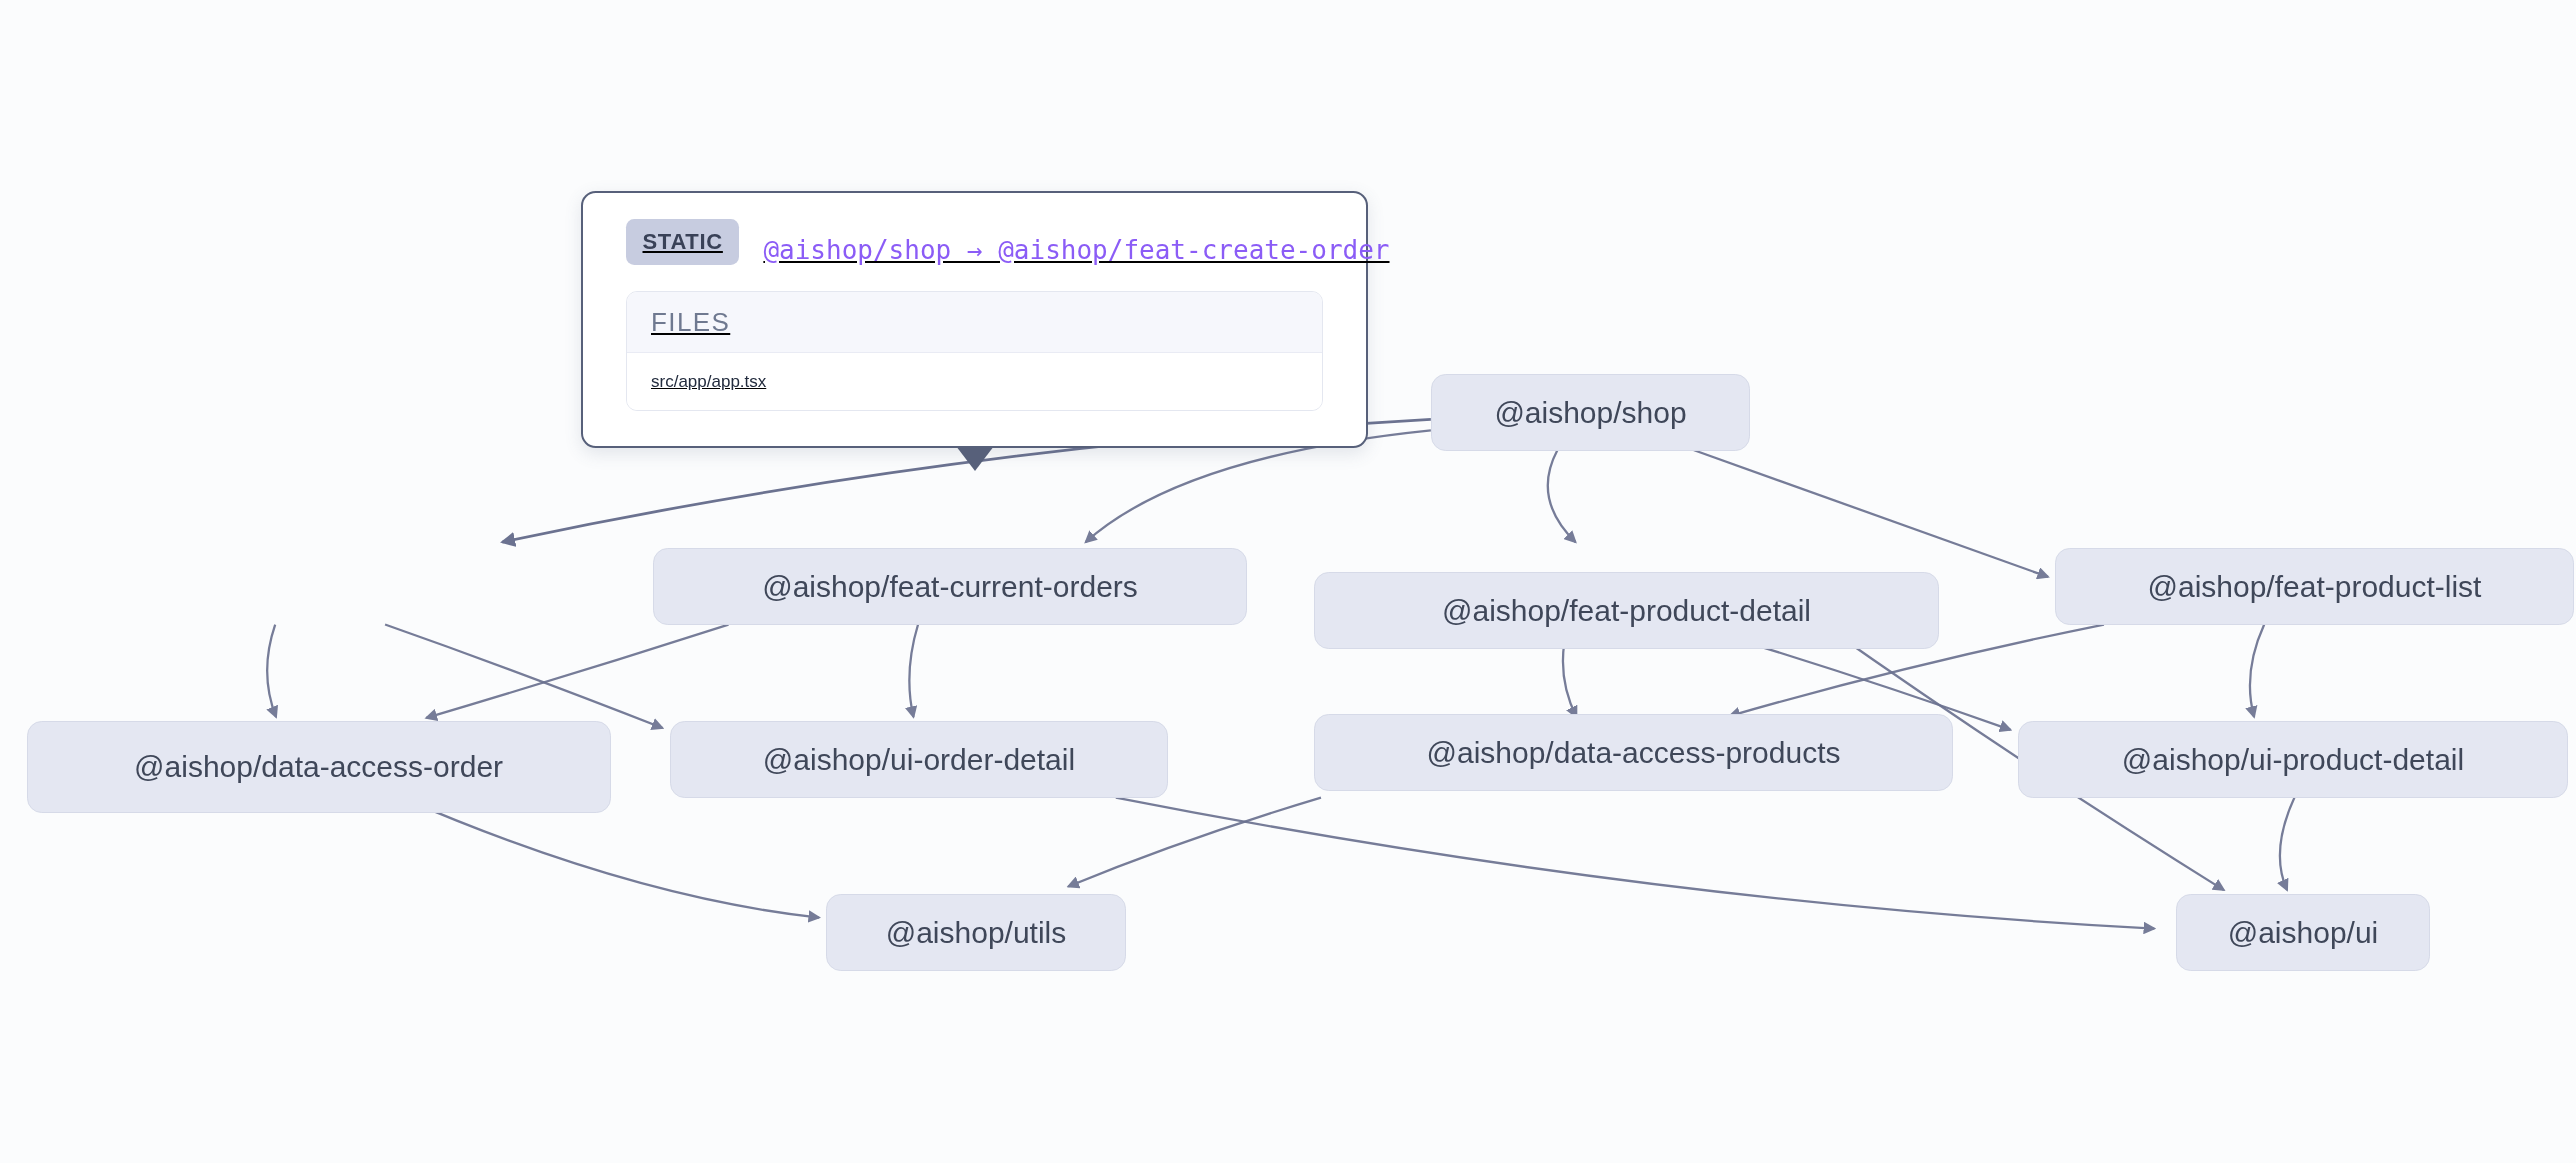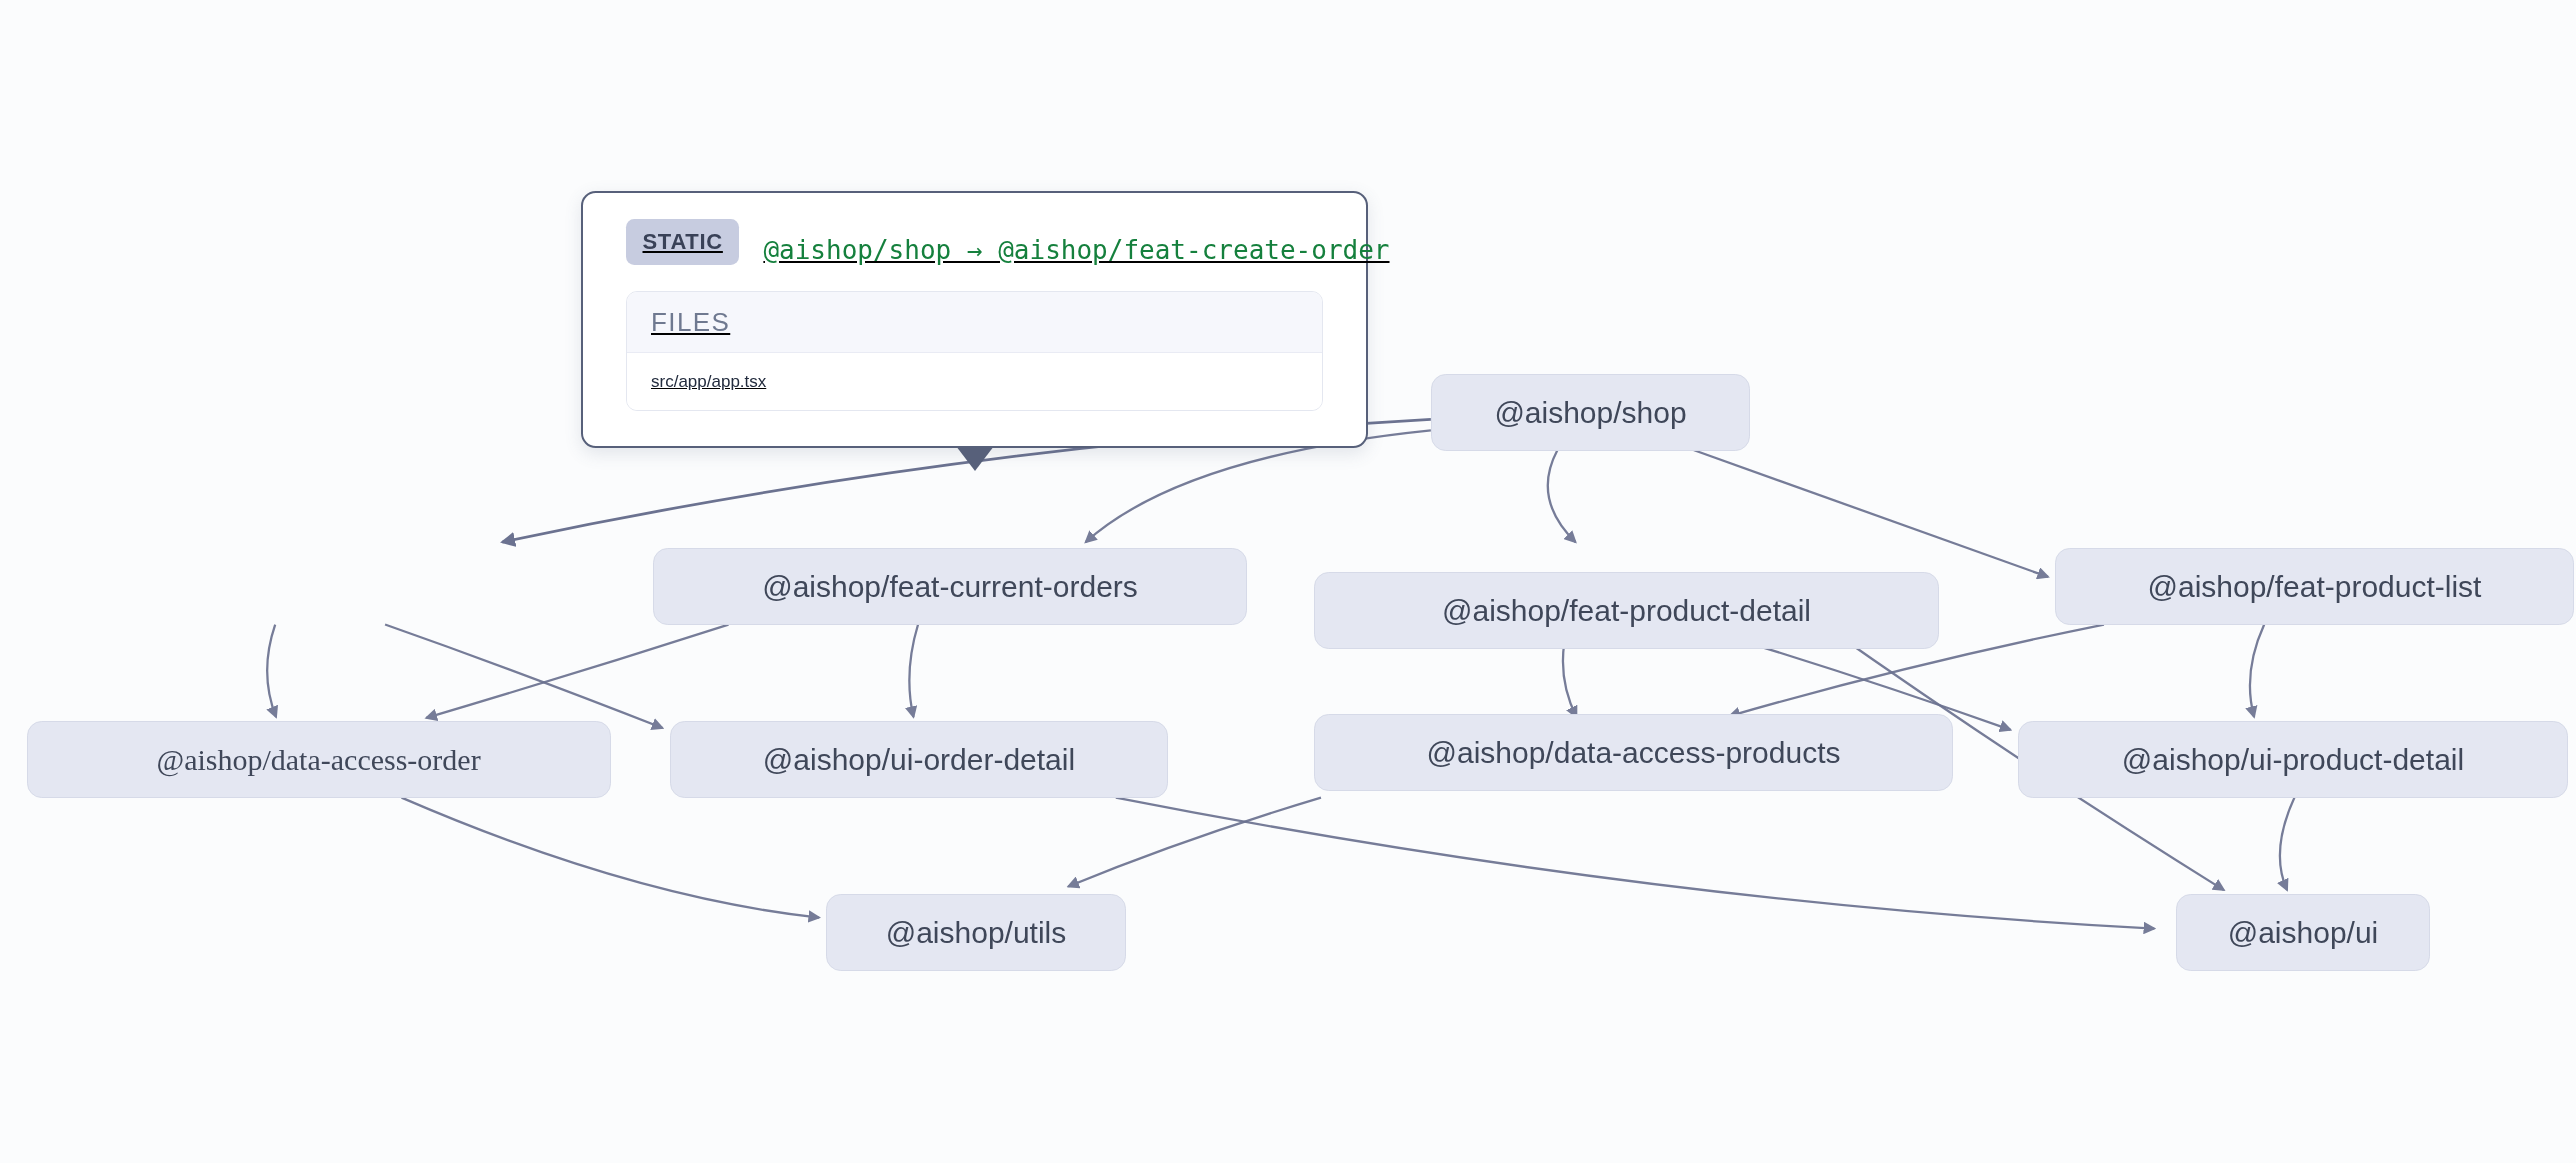--- a/index.html
+++ b/index.html
@@ -30,21 +30,21 @@
     position:absolute;left:50%;top:100%;transform:translateX(-50%);
     width:0;height:0;border-left:19px solid transparent;border-right:19px solid transparent;
     border-top:25px solid var(--tooltip-border);
   }
   .tooltip-head{display:flex;align-items:center;margin-bottom:26px;}
   .badge{
     background:var(--badge-bg);color:var(--badge-text);font-weight:bold;font-size:22px;
     letter-spacing:0.7px;padding:10px 16.5px;border-radius:8.2px;flex:0 0 auto;
   }
   .edge-title{
-    font-family:"DejaVu Sans Mono",monospace;font-size:26px;color:#15803d;margin-left:24px;
+    font-family:"DejaVu Sans Mono",monospace;font-size:26px;color:#8b5cf6;margin-left:24px;
     white-space:nowrap;
     margin-top:17px;
   }
   .files-box{border:1.8px solid #e4e7f0;border-radius:11px;overflow:hidden;}
   .files-header{
     background:var(--files-header-bg);color:var(--files-header-text);font-size:26px;
     letter-spacing:1.4px;padding:14.7px 24px;border-bottom:1.8px solid #e9ebf4;
   }
   .file-row{background:#fff;color:var(--file-text);font-size:17px;padding:18.3px 24px;}
 </style>
@@ -78,21 +78,21 @@
         <path d="M 1442 871 Q 1295 915 1166 968" class="edge" marker-end="url(#arrowhead)"></path>
         <path d="M 2505 871 Q 2478 930 2497 972" class="edge" marker-end="url(#arrowhead)"></path>
       </g>
   </svg>
 
   <div class="nodes-layer">
       <div class="node" style="left: 1431px; top: 374px; width: 319px; height: 77px;">@aishop/shop</div>
       <div class="node" style="left: 653px; top: 548px; width: 594px; height: 77px;">@aishop/feat-current-orders</div>
       <div class="node" style="left: 1314px; top: 572px; width: 625px; height: 77px;">@aishop/feat-product-detail</div>
       <div class="node" style="left: 2055px; top: 548px; width: 519px; height: 77px;">@aishop/feat-product-list</div>
-      <div class="node" style="left: 26.6px; top: 721px; width: 584px; height: 77px; font-family: Liberation Serif, serif;">@aishop/data-access-order</div>
+      <div class="node" style="left: 26.6px; top: 721px; width: 584px; height: 92px;">@aishop/data-access-order</div>
       <div class="node" style="left: 670px; top: 721px; width: 498px; height: 77px;">@aishop/ui-order-detail</div>
       <div class="node" style="left: 1314px; top: 714px; width: 639px; height: 77px;">@aishop/data-access-products</div>
       <div class="node" style="left: 2018px; top: 721px; width: 550px; height: 77px;">@aishop/ui-product-detail</div>
       <div class="node" style="left: 826px; top: 894px; width: 300px; height: 77px;">@aishop/utils</div>
       <div class="node" style="left: 2165px; top: 894px; width: 254px; height: 77px; margin-left: 11px;">@aishop/ui</div>
     </div>
 
   <div class="tooltip">
     <div class="tooltip-head">
       <span class="badge">STATIC</span>

